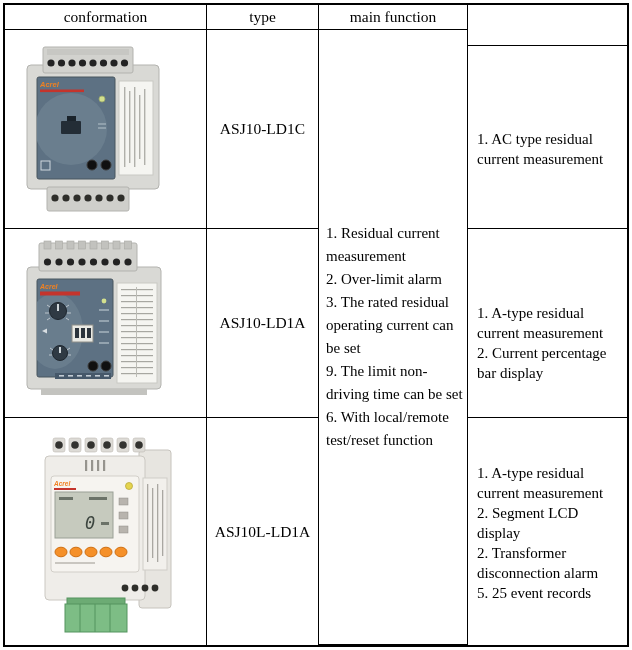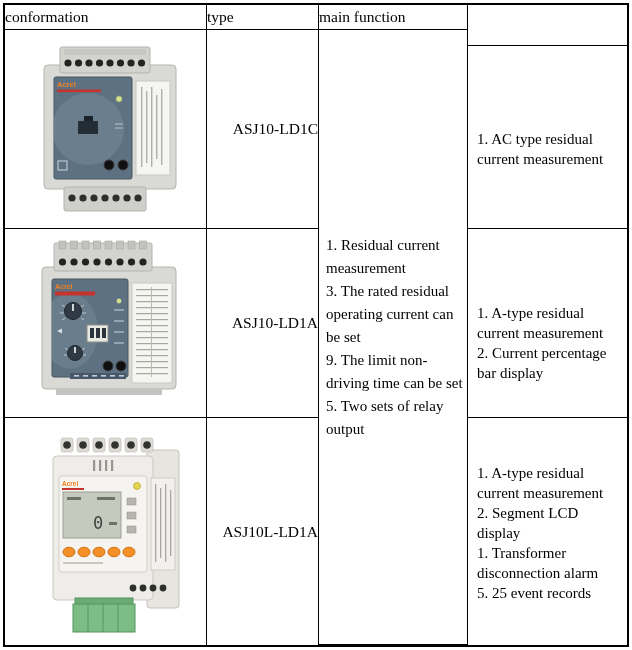--- a/index.html
+++ b/index.html
@@ -7,23 +7,23 @@
   .table-wrap {
     position:absolute; left:3px; top:3px; width:626px; height:644px;
     border:2px solid #000; background:#fff;
     display:grid;
     grid-template-columns:202px 112px 149px 1fr;
     grid-template-rows:25px 199px 189px 1fr;
   }
   .cell { border-right:1px solid #000; border-bottom:1px solid #000; position:relative; overflow:hidden; }
   .cell.last-col { border-right:none;margin-top:40px; }
   .cell.last-row { border-bottom:none; }
-  .hdr { display:flex; align-items:center; font-size:15.5px; }
-  .type-cell { display:flex; align-items:center; justify-content:flex-end; font-size:15.5px; }
-  .conf-cell { display:flex; align-items:center; justify-content:center; }
+  .hdr { display:flex; align-items:center; justify-content:center; font-size:15.5px; }
+  .type-cell { display:flex; align-items:center; justify-content:center; font-size:15.5px; }
+  .conf-cell { display:flex; align-items:center; justify-content:flex-start;font-style:italic; }
   .mainfunc-cell {
     grid-column:3; grid-row:2 / span 3;
     display:flex; flex-direction:column; justify-content:center;
     padding:4px 4px 4px 7px; font-size:15px; line-height:23px;
   }
   .diff-cell { font-size:15px; line-height:20px; padding:4px 5px 4px 9px; display:flex; flex-direction:column; justify-content:center; }
   .diff-cell.top-align { justify-content:flex-start; padding-top:5px; }
   .line { white-space:normal; }
   .misspelled {
     text-decoration:underline; text-decoration-style:wavy;
@@ -110,23 +110,24 @@
         </g>
       </g>
     </svg>
   </div>
   <div class="cell type-cell" style="grid-column:2;grid-row:2;">
     <span>ASJ10-LD1C</span>
   </div>
 
   <div class="cell mainfunc-cell">
     <div class="line">1. Residual current measurement</div>
+    <div class="line">2. Over-limit alarm</div>
     <div class="line">3. The rated residual operating current can be set</div>
     <div class="line">9. The limit non-driving time can be set</div>
-    <div class="line">5. Two sets of relay output</div>
+    <div class="line">6. With local/remote test/reset function</div>
   </div>
   <div class="cell diff-cell last-col" style="grid-column:4;grid-row:2;">
     <div class="line">1. AC type residual current measurement</div>
   </div>
 
   <div class="cell conf-cell" style="grid-column:1;grid-row:3;">
     <svg class="dev" width="166" height="176" viewBox="0 0 166 176" style="margin-left:6px;">
       <rect x="16" y="32" width="134" height="122" rx="4" fill="#d9d9d5" stroke="#b3b3af"></rect>
 
       <g>
@@ -334,17 +335,17 @@
         <rect x="139" y="64" width="1.3" height="66" fill="#a9a7a1"></rect>
       </g>
     </svg>
   </div>
   <div class="cell type-cell last-row" style="grid-column:2;grid-row:4;">
     <span>ASJ10L-LD1A</span>
   </div>
   <div class="cell diff-cell last-col last-row top-align" style="grid-column:4;grid-row:4;">
     <div class="line">1. A-type residual current measurement</div>
     <div class="line">2. Segment LCD display</div>
-    <div class="line">1. Transformer disconnection alarm</div>
+    <div class="line">2. Transformer disconnection alarm</div>
     <div class="line">5. 25 event records</div>
   </div>
 
 </div>
 
 </body></html>

